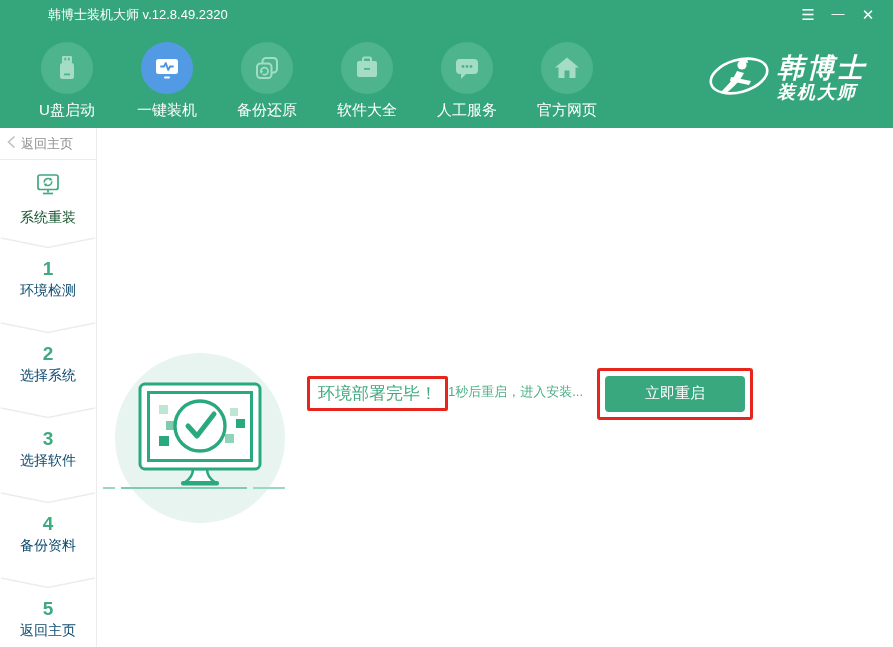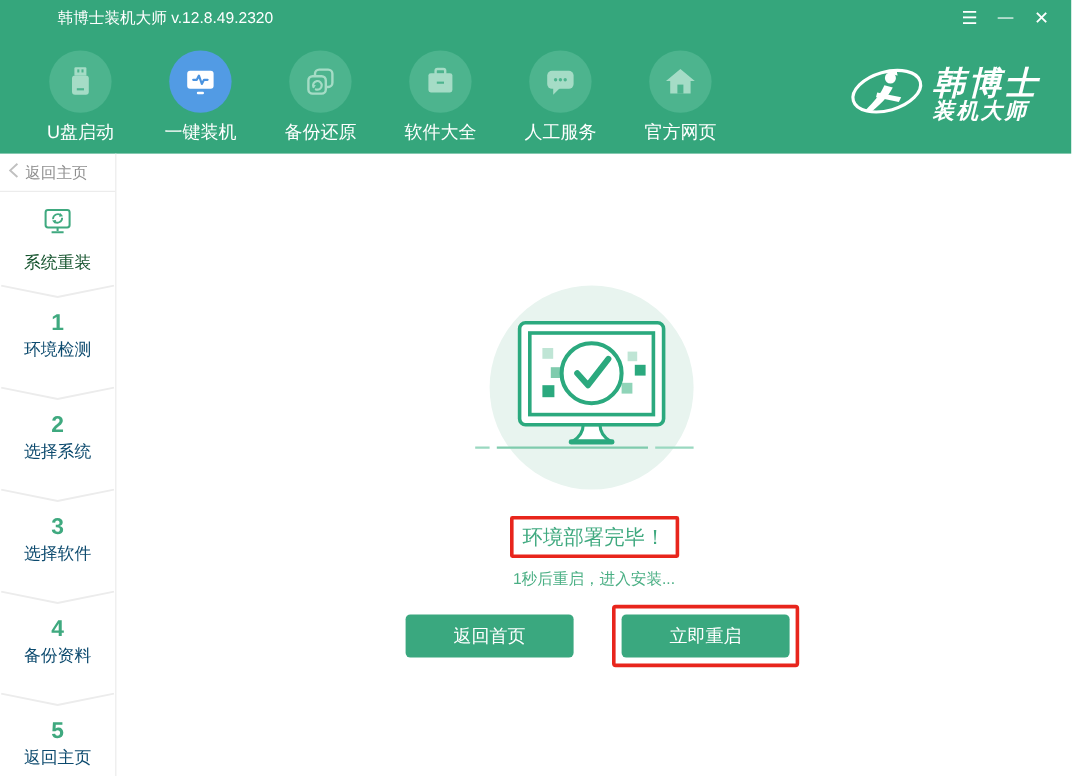--- a/index.html
+++ b/index.html
@@ -33,21 +33,21 @@
   .sidebar { width:97px; flex:none; border-right:1px solid #ececec; }
   .back-row { height:32px; display:flex; align-items:center; gap:5px; padding-left:7px;
               border-bottom:1px solid #ececec; color:#8f8f8f; font-size:13px; cursor:pointer; }
   .module { display:flex; flex-direction:column; align-items:center; padding-top:13px; cursor:pointer; }
   .module-label { color:#14532d; font-size:14px; margin-top:8px; }
   .step { height:85px; display:flex; flex-direction:column; align-items:center; }
   .step-chevron { margin-top:8px; }
   .step-num { font-size:19px; font-weight:bold; color:#3fa97f; margin-top:5px; }
   .step-label { font-size:14px; color:#0c4a6e; margin-top:2px; }
 
-  .main { flex:1; display:flex; flex-direction:column; align-items:center; }
+  .main { flex:1; display:flex; align-items:center; }
   .illus { margin-top:105px; }
   .status-box { margin-top:12px; border:3px solid #e8251c; border-radius:2px;
                 padding:3px 8px; color:#3fa97f; font-size:17px; }
   .sub { margin-top:9px; color:#4aaf84; font-size:13px; }
   .btn-row { margin-top:12px; margin-left:14px; display:flex; align-items:center; gap:32px; }
   .btn { width:140px; height:36px; border:none; border-radius:4px; background:#3aa87f;
          color:#fff; font-size:15px; font-family:inherit; cursor:pointer; }
   .red-wrap { border:3px solid #e8251c; border-radius:3px; padding:5px; }
 </style>
 </head>
@@ -254,21 +254,20 @@
         </svg>
       </div>
 
       <div class="status-box">
         <span>环境部署完毕！</span>
       </div>
 
       <div class="sub">1秒后重启，进入安装...</div>
 
       <div class="btn-row">
-        <button class="btn">返回首页</button>
         <div class="red-wrap">
           <button class="btn">立即重启</button>
         </div>
       </div>
 
     </div>
   </div>
 </div>
 
 </body></html>

